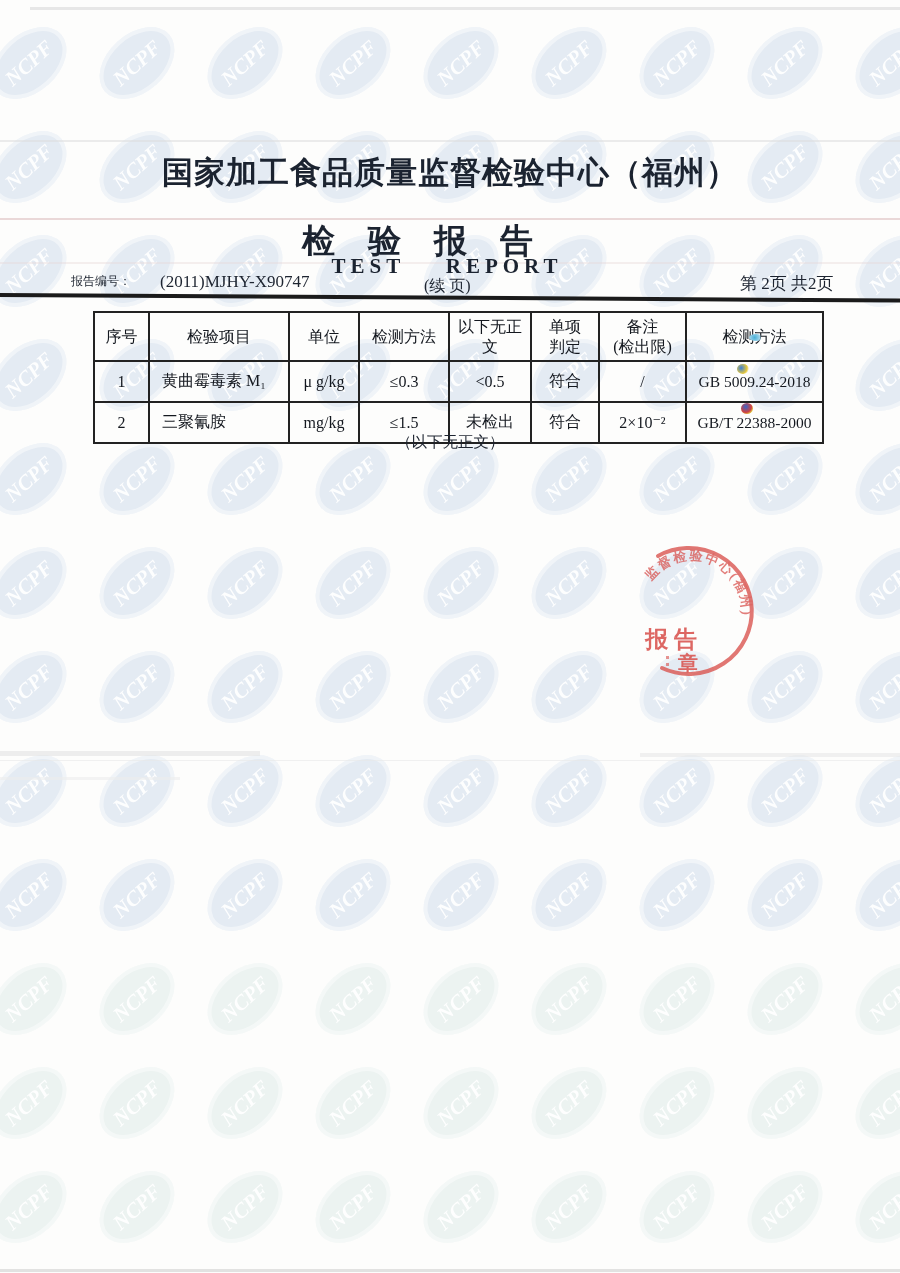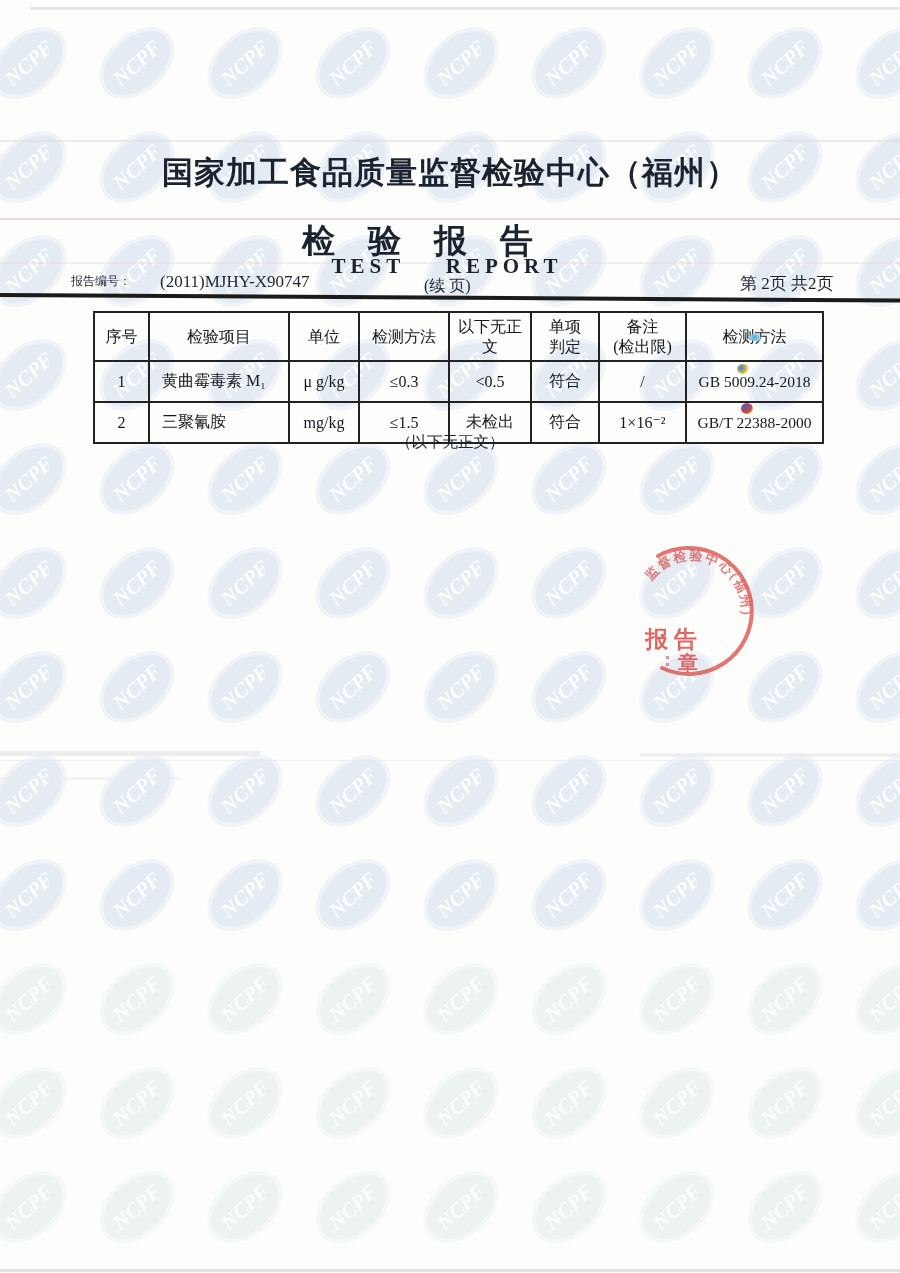--- a/index.html
+++ b/index.html
@@ -246,21 +246,21 @@
       <td>/</td>
       <td class="method-cell">GB 5009.24-2018</td>
     </tr>
     <tr>
       <td>2</td>
       <td class="item-cell">三聚氰胺</td>
       <td>mg/kg</td>
       <td>≤1.5</td>
       <td>未检出</td>
       <td>符合</td>
-      <td>1×16⁻²</td>
+      <td>2×10⁻²</td>
       <td class="method-cell">GB/T 22388-2000</td>
     </tr>
   </tbody>
     </table>
 
   <div class="end-note">（以下无正文）</div>
 
   <div class="speck" style="top:334px;left:749px;width:14px;height:7px;background:radial-gradient(circle at 40% 50%, #4ab0d8 0%, #9fd4ea 55%, transparent 75%);"></div>
   <div class="speck" style="top:364px;left:737px;width:12px;height:10px;background:radial-gradient(circle at 35% 40%, #3d7fd4 0%, #e8c93a 60%, transparent 80%);"></div>
   <div class="speck" style="top:403px;left:741px;width:12px;height:11px;background:radial-gradient(circle at 40% 35%, #3a66c8 0%, #d04040 55%, #e2cf48 75%, transparent 88%);"></div>

